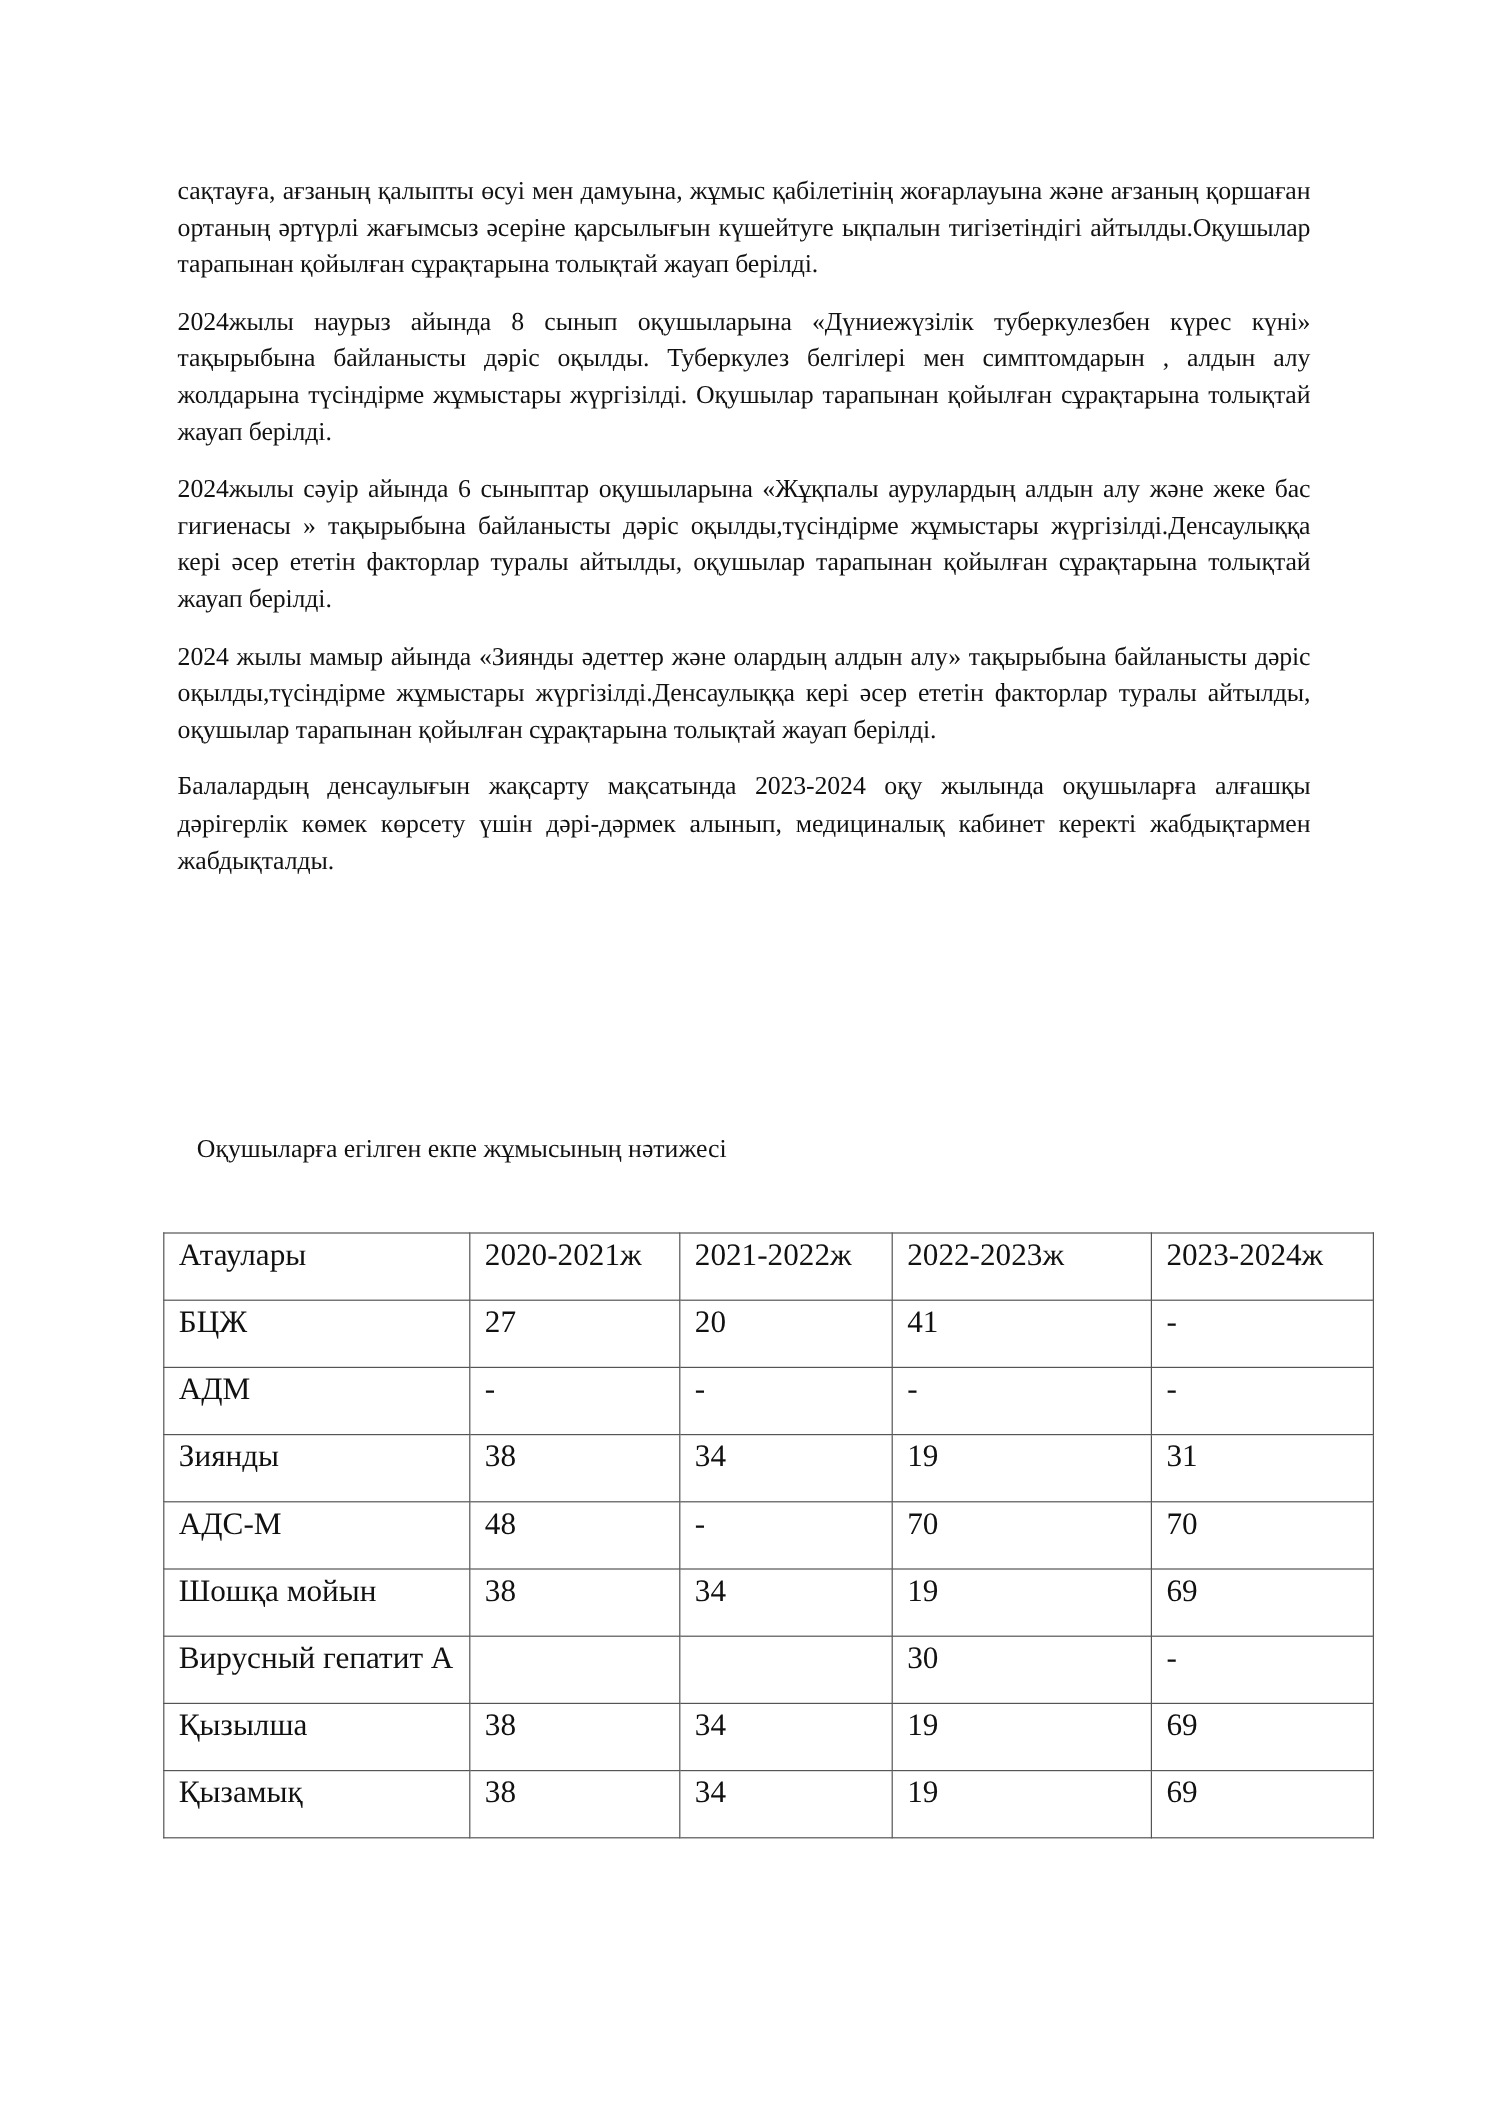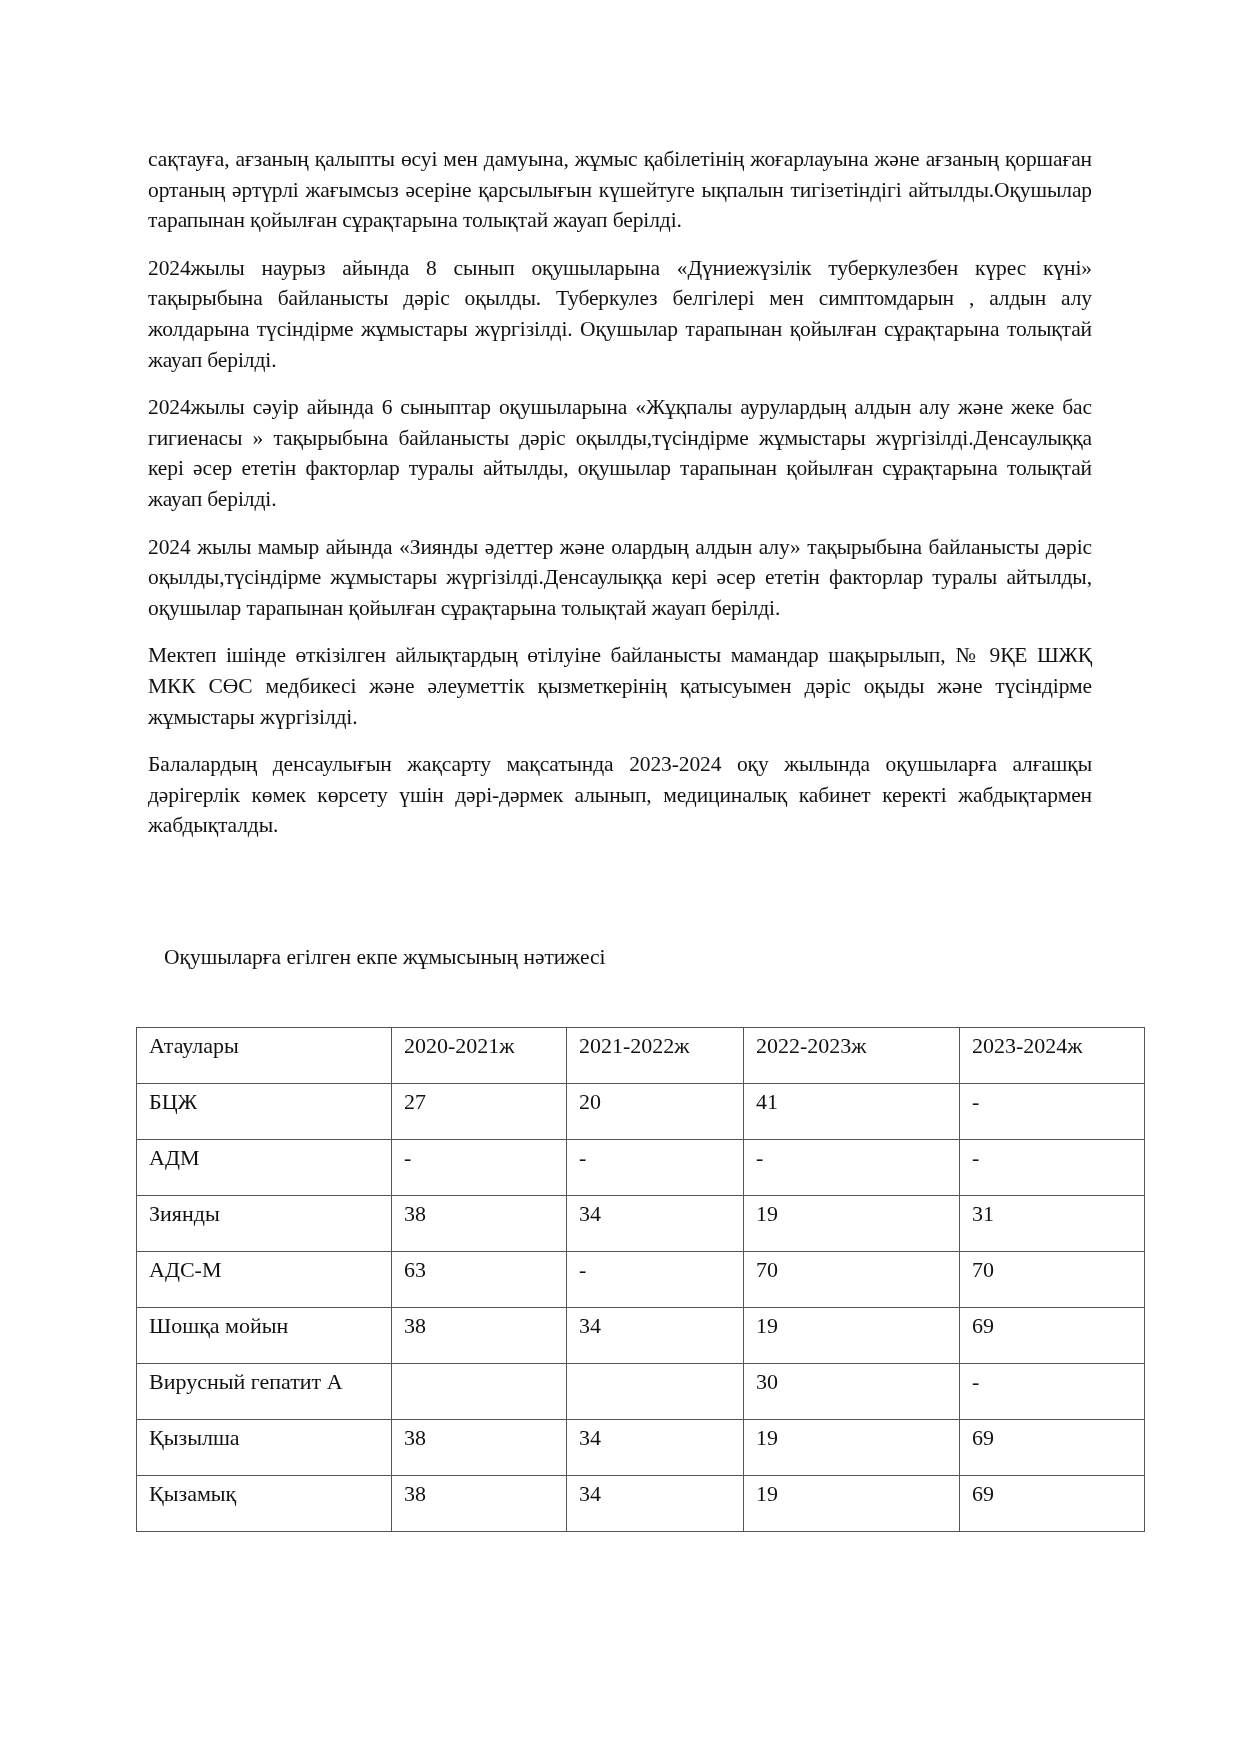--- a/index.html
+++ b/index.html
@@ -19,21 +19,21 @@
     text-align: justify;
     letter-spacing: -0.1px;
   }
   .heading-line {
     position: absolute; left: 148px; top: 926px;
     font-size: 21.5px; line-height: 30.6px; margin: 16px;
   }
   table.vax {
     position: absolute; left: 136px; top: 1027px;
     width: 1008px; border-collapse: collapse;
-    font-size: 22px; table-layout: fixed;
+    font-size: 26px; table-layout: fixed;
   }
   table.vax td {
     border: 1.4px solid #555555;
     height: 50px; vertical-align: top;
     padding: 5px 0 0 12px;
     line-height: 26px;
   }
   col.c0 { width: 255px; }
   col.c1 { width: 175px; }
   col.c2 { width: 177px; }
@@ -42,21 +42,20 @@
 </style>
 </head>
 <body>
 
 <div class="page">
   <div class="text-col">
     <p class="para">сақтауға, ағзаның қалыпты өсуі мен дамуына, жұмыс қабілетінің жоғарлауына және ағзаның қоршаған ортаның әртүрлі жағымсыз әсеріне қарсылығын күшейтуге ықпалын тигізетіндігі айтылды.Оқушылар тарапынан қойылған сұрақтарына толықтай жауап берілді.</p>
     <p class="para">2024жылы наурыз айында  8 сынып оқушыларына «Дүниежүзілік туберкулезбен күрес күні» тақырыбына байланысты   дәріс   оқылды.    Туберкулез   белгілері мен симптомдарын , алдын алу жолдарына түсіндірме жұмыстары жүргізілді. Оқушылар тарапынан қойылған сұрақтарына толықтай  жауап берілді.</p>
     <p class="para">2024жылы сәуір айында 6 сыныптар оқушыларына «Жұқпалы аурулардың алдын алу және жеке бас гигиенасы » тақырыбына байланысты   дәріс   оқылды,түсіндірме жұмыстары жүргізілді.Денсаулыққа кері әсер ететін   факторлар туралы айтылды, оқушылар тарапынан қойылған сұрақтарына толықтай  жауап берілді.</p>
     <p class="para">2024 жылы мамыр айында «Зиянды әдеттер және олардың алдын алу» тақырыбына байланысты   дәріс   оқылды,түсіндірме жұмыстары жүргізілді.Денсаулыққа кері әсер ететін   факторлар туралы айтылды,    оқушылар тарапынан қойылған сұрақтарына толықтай  жауап берілді.</p>
-    <p class="para">Мектеп ішінде өткізілген айлықтардың өтілуіне байланысты мамандар шақырылып, № 9ҚЕ  ШЖҚ  МКК  СӨС медбикесі  және әлеуметтік қызметкерінің  қатысуымен дәріс оқыды  және  түсіндірме  жұмыстары  жүргізілді.</p>
     <p class="para">Балалардың денсаулығын жақсарту мақсатында 2023-2024 оқу жылында  оқушыларға алғашқы дәрігерлік көмек көрсету үшін дәрі-дәрмек алынып, медициналық кабинет керекті жабдықтармен жабдықталды.</p>
   </div>
 
   <p class="heading-line">Оқушыларға егілген екпе жұмысының нәтижесі</p>
 
   <table class="vax">
     <colgroup>
       <col class="c0">
         <col class="c1">
         <col class="c2">
@@ -87,21 +86,21 @@
         </tr>
         <tr>
           <td>Зиянды</td>
           <td>38</td>
           <td>34</td>
           <td>19</td>
           <td>31</td>
         </tr>
         <tr>
           <td>АДС-М</td>
-          <td>63</td>
+          <td>48</td>
           <td>-</td>
           <td>70</td>
           <td>70</td>
         </tr>
         <tr>
           <td>Шошқа мойын</td>
           <td>38</td>
           <td>34</td>
           <td>19</td>
           <td>69</td>

